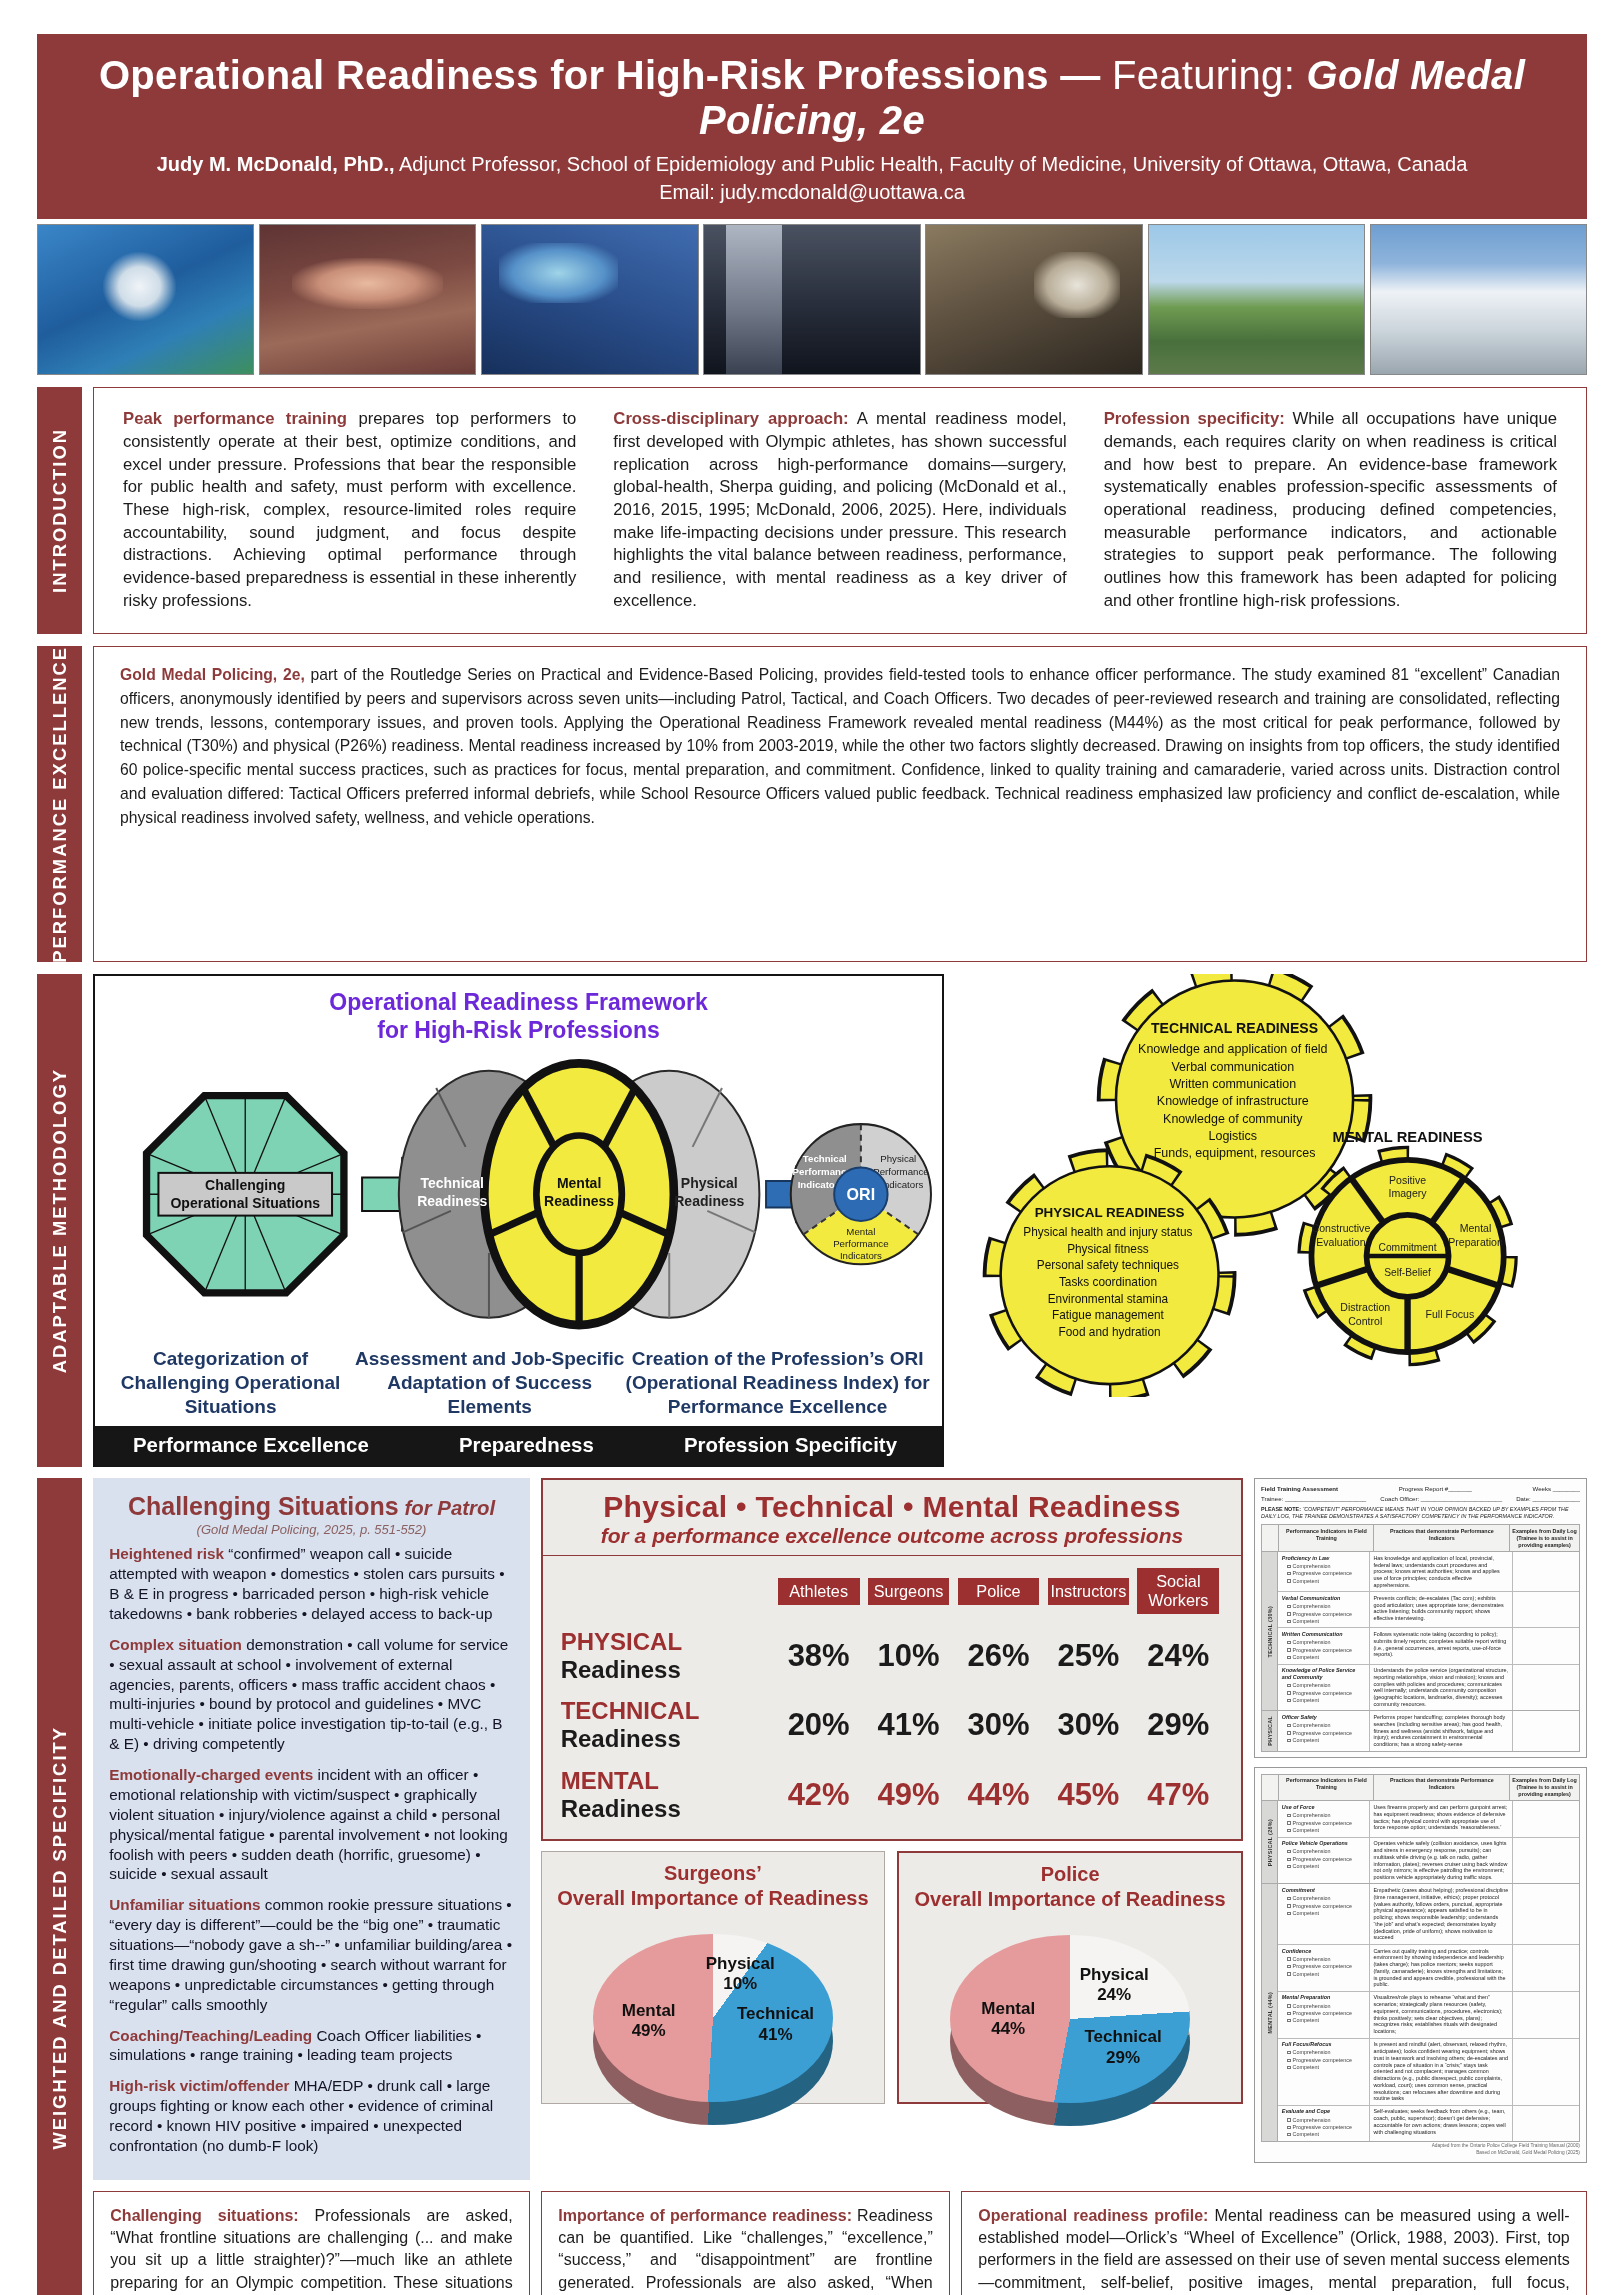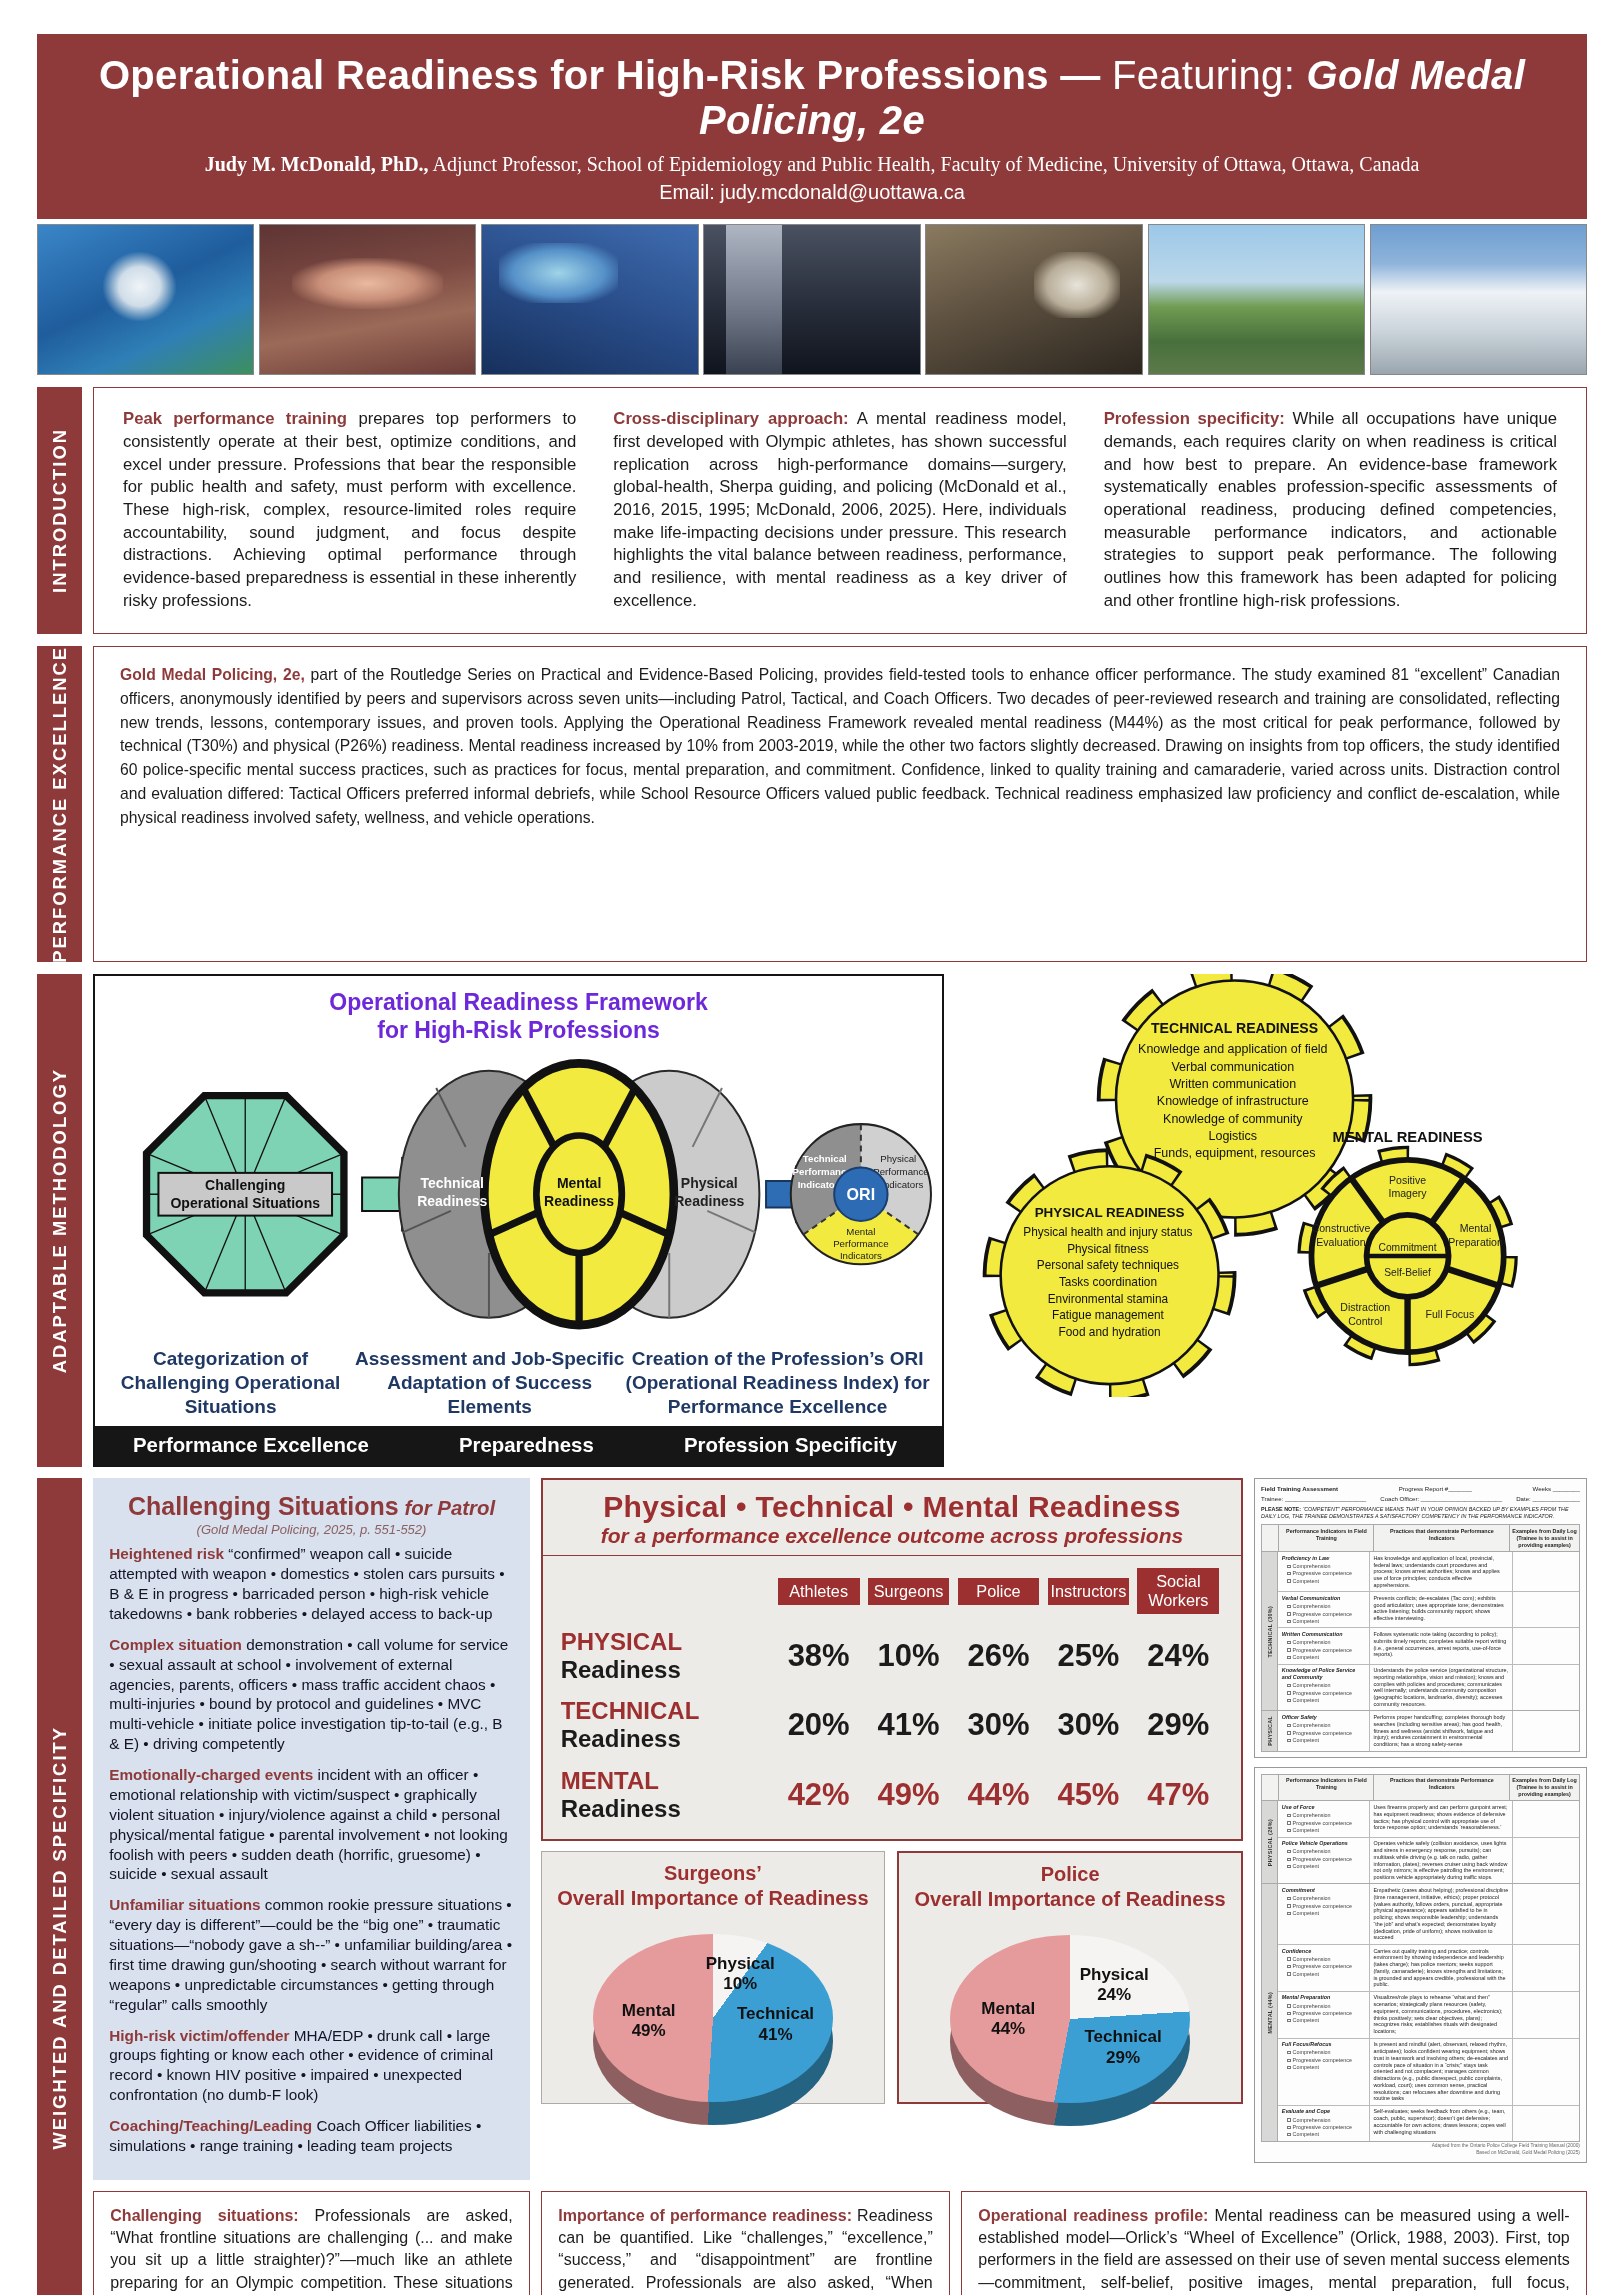--- a/index.html
+++ b/index.html
@@ -4,21 +4,21 @@
 <style>
   * { margin:0; padding:0; box-sizing:border-box; }
   body { background:#d8d8d8; font-family:"Liberation Sans", sans-serif; }
   .poster { width:1624px; height:2295px; background:#ffffff; margin:0 auto; padding:34px 37px; overflow:hidden; }
 
   
   .band { background:#8e3a3a; color:#fff; text-align:center; padding:19px 20.4px 15px; }
   .band h1 { font-size:40px; font-weight:bold; letter-spacing:0.3px; }
   .band h1 .feat { font-weight:normal; }
   .band h1 .book { font-style:italic; font-weight:bold; }
-  .band .byline { font-size:20px; margin-top:9.5px;font-family:Liberation Serif, serif; }
+  .band .byline { font-size:20px; margin-top:9.5px; }
   .band .byline b { font-weight:bold; }
   .band .email { font-size:20px; margin-top:5.4px; }
 
   
   .photos { display:flex; gap:4.8px; height:151px; margin-top:5.4px; }
   .photos .ph { flex:1; border:0.7px solid #888; }
   .ph1 { background:linear-gradient(155deg,#3a86c8 0%,#1f5d9d 45%,#2f7fb6 70%,#3d8f5e 100%); }
   .ph1 { position:relative; } .ph1::after{ content:""; position:absolute; left:30%; top:18%; width:34%; height:46%; background:radial-gradient(ellipse at center,#f0f4f8 0%,#cfdde8 40%,transparent 72%); }
   .ph2 { background:linear-gradient(170deg,#5e3434 0%,#7c4a42 40%,#9c6a58 65%,#6b3c38 100%); position:relative; }
   .ph2::after{ content:""; position:absolute; left:15%; top:22%; width:70%; height:34%; background:radial-gradient(ellipse at center,#e8b9a0 0%,#c98f78 45%,transparent 75%); }
@@ -299,22 +299,22 @@
     <div class="spec">
       <div class="spec-top">
 
         <div class="chal">
           <h3><span>Challenging Situations</span><span class="suffix"> for Patrol</span></h3>
           <div class="src">(Gold Medal Policing, 2025, p. 551-552)</div>
           <p><span class="lead">Heightened risk</span><span> “confirmed” weapon call • suicide attempted with weapon • domestics • stolen cars pursuits • B &amp; E in progress • barricaded person • high-risk vehicle takedowns • bank robberies • delayed access to back-up</span></p>
           <p><span class="lead">Complex situation</span><span> demonstration • call volume for service • sexual assault at school • involvement of external agencies, parents, officers • mass traffic accident chaos • multi-injuries • bound by protocol and guidelines • MVC multi-vehicle • initiate police investigation tip-to-tail (e.g., B &amp; E) • driving competently</span></p>
           <p><span class="lead">Emotionally-charged events</span><span> incident with an officer • emotional relationship with victim/suspect • graphically violent situation • injury/violence against a child • personal physical/mental fatigue • parental involvement • not looking foolish with peers • sudden death (horrific, gruesome) • suicide • sexual assault</span></p>
           <p><span class="lead">Unfamiliar situations</span><span> common rookie pressure situations • “every day is different”—could be the “big one” • traumatic situations—“nobody gave a sh--” • unfamiliar building/area • first time drawing gun/shooting • search without warrant for weapons • unpredictable circumstances • getting through “regular” calls smoothly</span></p>
+          <p><span class="lead">Coaching/Teaching/Leading</span><span> Coach Officer liabilities • simulations • range training • leading team projects</span></p>
           <p><span class="lead">High-risk victim/offender</span><span> MHA/EDP • drunk call • large groups fighting or know each other • evidence of criminal record • known HIV positive • impaired • unexpected confrontation (no dumb-F look)</span></p>
-          <p><span class="lead">Coaching/Teaching/Leading</span><span> Coach Officer liabilities • simulations • range training • leading team projects</span></p>
         </div>
 
         <div class="spec-mid">
           <div class="rbox">
             <h3>Physical • Technical • Mental Readiness</h3>
             <div class="sub">for a performance excellence outcome across professions</div>
             <hr>
             <div class="rtable">
               <div></div>
               <div class="chip">Athletes</div>

